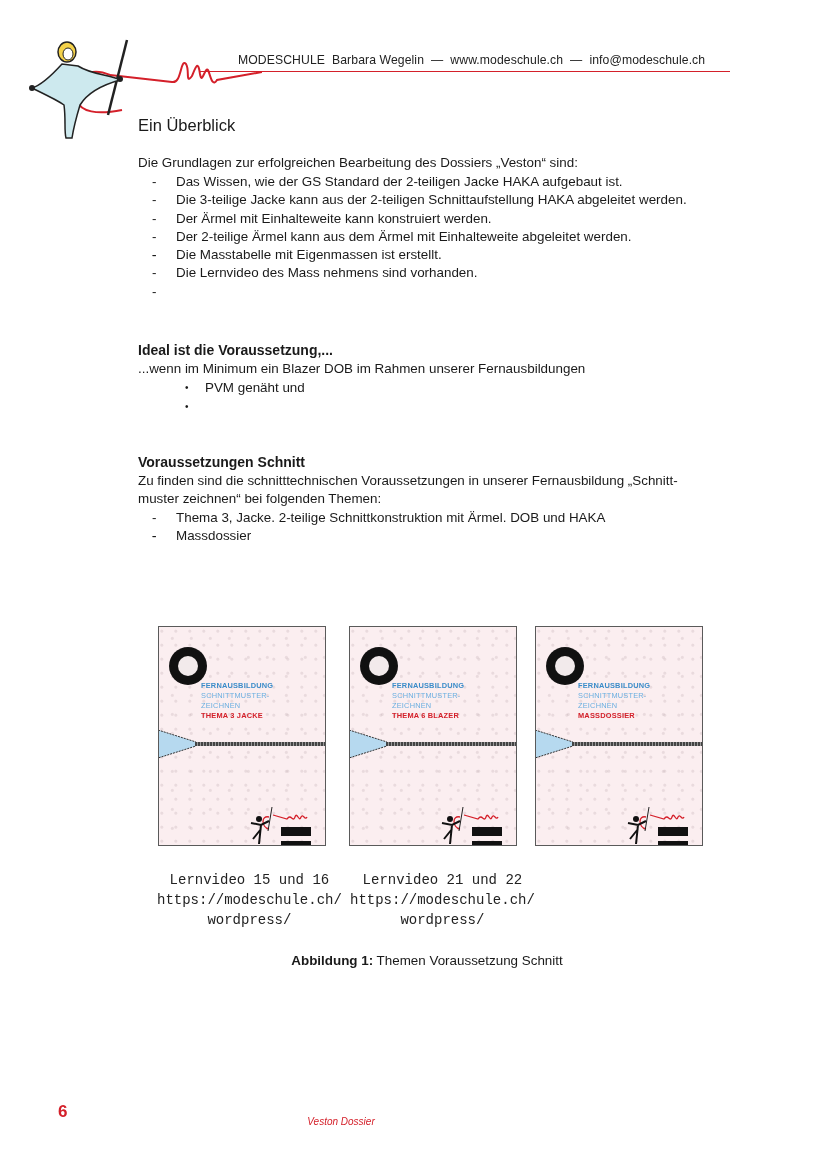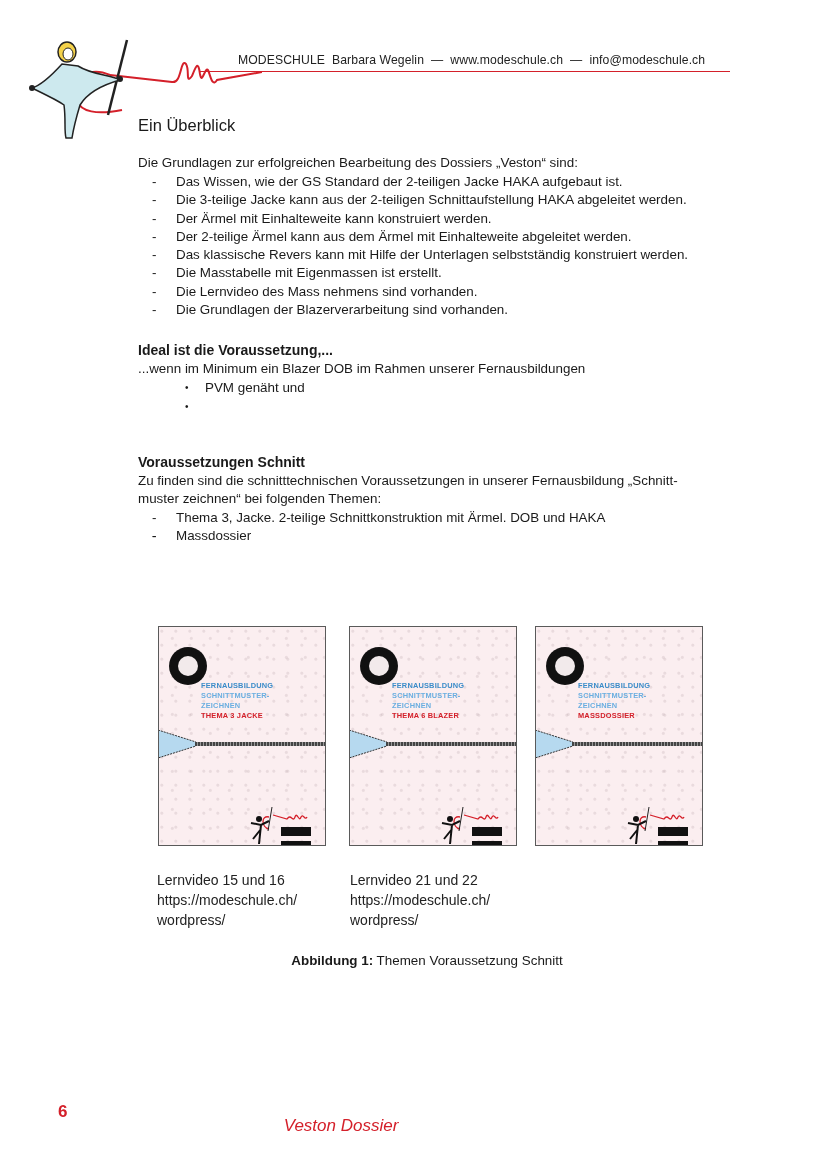--- a/index.html
+++ b/index.html
@@ -35,32 +35,32 @@
     background-size: 14px 14px, 19px 19px;
   }
   .cover .badge {
     position: absolute; left: 12px; top: 22px; width: 34px; height: 34px; border-radius: 50%;
     background: #111; border: 2px dotted #111; box-shadow: 0 0 0 2px #111;
   }
   .cover .badge::after {
     content: ""; position: absolute; left: 5px; top: 5px; width: 20px; height: 20px; border-radius: 50%; background: #f2eaeb;
   }
   .cover .t1 { position: absolute; left: 42px; top: 54px; font-size: 7.4px; font-weight: bold; color: #3b8cc9; line-height: 10.2px; letter-spacing: 0.2px; font-family: "Liberation Sans", sans-serif; }
-  .cover .t2 { position: absolute; left: 42px; top: 64px; font-size: 7.4px; font-weight: bold; color: #6aaee0; line-height: 10.2px; letter-spacing: 0.2px; font-family: "Liberation Sans", sans-serif; }
+  .cover .t2 { position: absolute; left: 42px; top: 64px; font-size: 7.4px; font-weight: normal; color: #6aaee0; line-height: 10.2px; letter-spacing: 0.2px; font-family: "Liberation Sans", sans-serif; }
   .cover .t3 { position: absolute; left: 42px; top: 84px; font-size: 7.4px; font-weight: bold; color: #d4202a; line-height: 10.2px; letter-spacing: 0.2px; font-family: "Liberation Sans", sans-serif; }
   .cover .zip-tri { position: absolute; left: -1px; top: 103px; width: 38px; height: 28px; }
   .cover .zip-line { position: absolute; left: 36px; top: 115px; right: 0; height: 4px; background: repeating-linear-gradient(90deg, #444 0 2px, #999 2px 3px); }
   .cover .minilogo { position: absolute; left: 80px; top: 172px; width: 80px; height: 60px; }
 
-  .caption { position: absolute; top: 870px; font-size: 14px; line-height: 20px; font-family: Liberation Sans, sans-serif; color: #222; }
+  .caption { position: absolute; top: 870px; font-size: 14px; line-height: 20px; font-family: Liberation Mono, monospace; color: #222; text-align: center; }
   .figcap { position: absolute; left: 0; width: 826px; top: 953px; text-align: center; font-size: 13.4px; font-family: "Liberation Sans", sans-serif; padding-left: 28px; }
   .figcap b { font-weight: bold; }
 
   .page-num { position: absolute; left: 58px; top: 1102px; font-size: 17px; font-weight: bold; color: #d4202a; font-family: "Liberation Sans", sans-serif; }
-  .footer-title { position: absolute; left: 0; width: 682px; top: 1116px; text-align: center; font-size: 17px; font-style: italic; color: #d4202a; font-family: "Liberation Sans", sans-serif; }
+  .footer-title { position: absolute; left: 0; width: 682px; top: 1116px; text-align: center; font-size: 10px; font-style: italic; color: #d4202a; font-family: "Liberation Sans", sans-serif; }
 </style>
 </head>
 <body>
 
 <svg class="logo" viewBox="0 0 240 110">
 
   <path d="M88 45 C 65 35, 50 50, 55 70 C 58 82, 75 85, 100 80" fill="none" stroke="#d4202a" stroke-width="2"></path>
   <path d="M88 45 L 150 52 C 160 54, 158 28, 164 34 C 168 40, 163 55, 170 46 C 174 36, 176 30, 178 44 C 180 56, 183 36, 186 40 C 188 44, 190 58, 195 50 L 240 42" fill="none" stroke="#d4202a" stroke-width="2"></path>
 
   <line x1="105" y1="10" x2="86" y2="85" stroke="#222" stroke-width="2.5"></line>
@@ -82,24 +82,24 @@
 </div>
 <div class="header-line"></div>
 
 <div class="h1">Ein Überblick</div>
 <div class="para" style="top:154px;">Die Grundlagen zur erfolgreichen Bearbeitung des Dossiers „Veston“ sind:</div>
 <ul class="list" style="top:173px;">
   <li><span class="marker">-</span><span>Das Wissen, wie der GS Standard der 2-teiligen Jacke HAKA aufgebaut ist.</span></li>
   <li><span class="marker">-</span><span>Die 3-teilige Jacke kann aus der 2-teiligen Schnittaufstellung HAKA abgeleitet werden.</span></li>
   <li><span class="marker">-</span><span>Der Ärmel mit Einhalteweite kann konstruiert werden.</span></li>
   <li><span class="marker">-</span><span>Der 2-teilige Ärmel kann aus dem Ärmel mit Einhalteweite abgeleitet werden.</span></li>
-  <li><span class="marker">-</span><span>Das klassische Revers kann  mit Hilfe der Unterlagen selbstständig konstruiert werden.</span></li>
+  <li><span class="marker">-</span></li>
   <li><span class="marker">-</span><span>Die Masstabelle mit Eigenmassen ist erstellt.</span></li>
   <li><span class="marker">-</span><span>Die Lernvideo des Mass nehmens sind vorhanden.</span></li>
-  <li><span class="marker">-</span><span>Die Grundlagen der Blazerverarbeitung sind vorhanden.</span></li>
+  <li><span class="marker">-</span></li>
 </ul>
 
 <div class="h2" style="top:342px;">Ideal ist die Voraussetzung,...</div>
 <div class="para" style="top:360px;">...wenn im Minimum ein Blazer DOB  im Rahmen unserer Fernausbildungen</div>
 <ul class="blist" style="top:378px;">
   <li><span class="marker">•</span><span>PVM genäht und</span></li>
   <li><span class="marker">•</span></li>
 </ul>
 
 <div class="h2" style="top:454px;">Voraussetzungen Schnitt</div>

